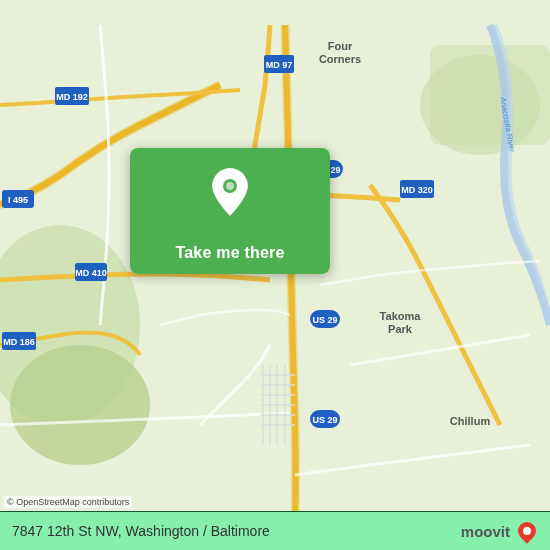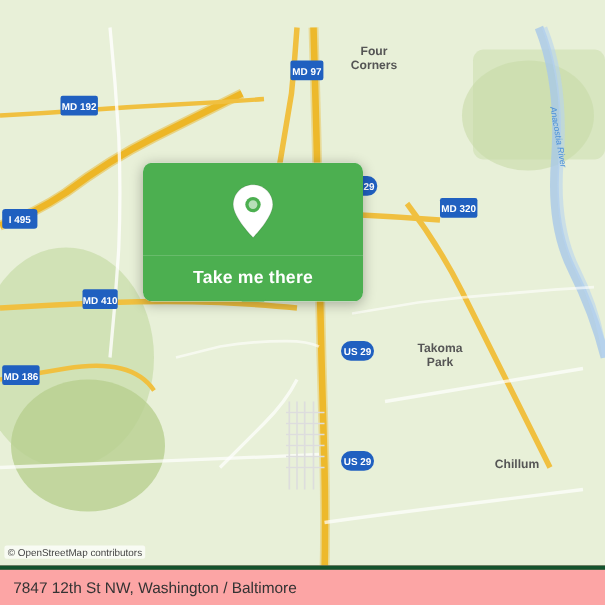--- a/index.html
+++ b/index.html
@@ -34,26 +34,26 @@
       width: 100%;
       height: 100%;
     }
 
     
     #bottom-bar {
       position: absolute;
       bottom: 0;
       left: 0;
       width: 100%;
-      background: #fca5a5;
+      background: #86efac;
       padding: 8px 12px;
       display: flex;
       align-items: center;
       justify-content: space-between;
-      border-top: 4px solid #14532d;
+      border-top: 1px solid #14532d;
     }
 
     #address-text {
       font-size: 14px;
       color: #333;
       font-weight: 500;
     }
 
     #moovit-logo {
       display: flex;
@@ -244,14 +244,21 @@
         <path d="M22 2 C12 2 4 10 4 20 C4 32 22 50 22 50 C22 50 40 32 40 20 C40 10 32 2 22 2 Z" fill="white" stroke="rgba(0,0,0,0.1)" stroke-width="1"></path>
         <circle cx="22" cy="20" r="7" fill="#4caf50"></circle>
         <circle cx="22" cy="20" r="4" fill="white" opacity="0.6"></circle>
       </svg>
     </div>
     <button id="popup-button">Take me there</button>
   </div>
 
   <div id="bottom-bar">
     <span id="address-text">7847 12th St NW, Washington / Baltimore</span>
+    <div id="moovit-logo">
+      <span id="moovit-logo-text">moovit</span>
+      <div style="position:relative; display:inline-block; margin-left:4px; width:22px; height:22px;">
+        <div style="width:18px; height:18px; background:#e8392a; border-radius:50% 50% 50% 0; transform:rotate(-45deg); position:absolute; top:2px; left:2px;"></div>
+        <div style="width:8px; height:8px; background:white; border-radius:50%; position:absolute; top:7px; left:7px;"></div>
+      </div>
+    </div>
   </div>
 </div>
 
 </body></html>

